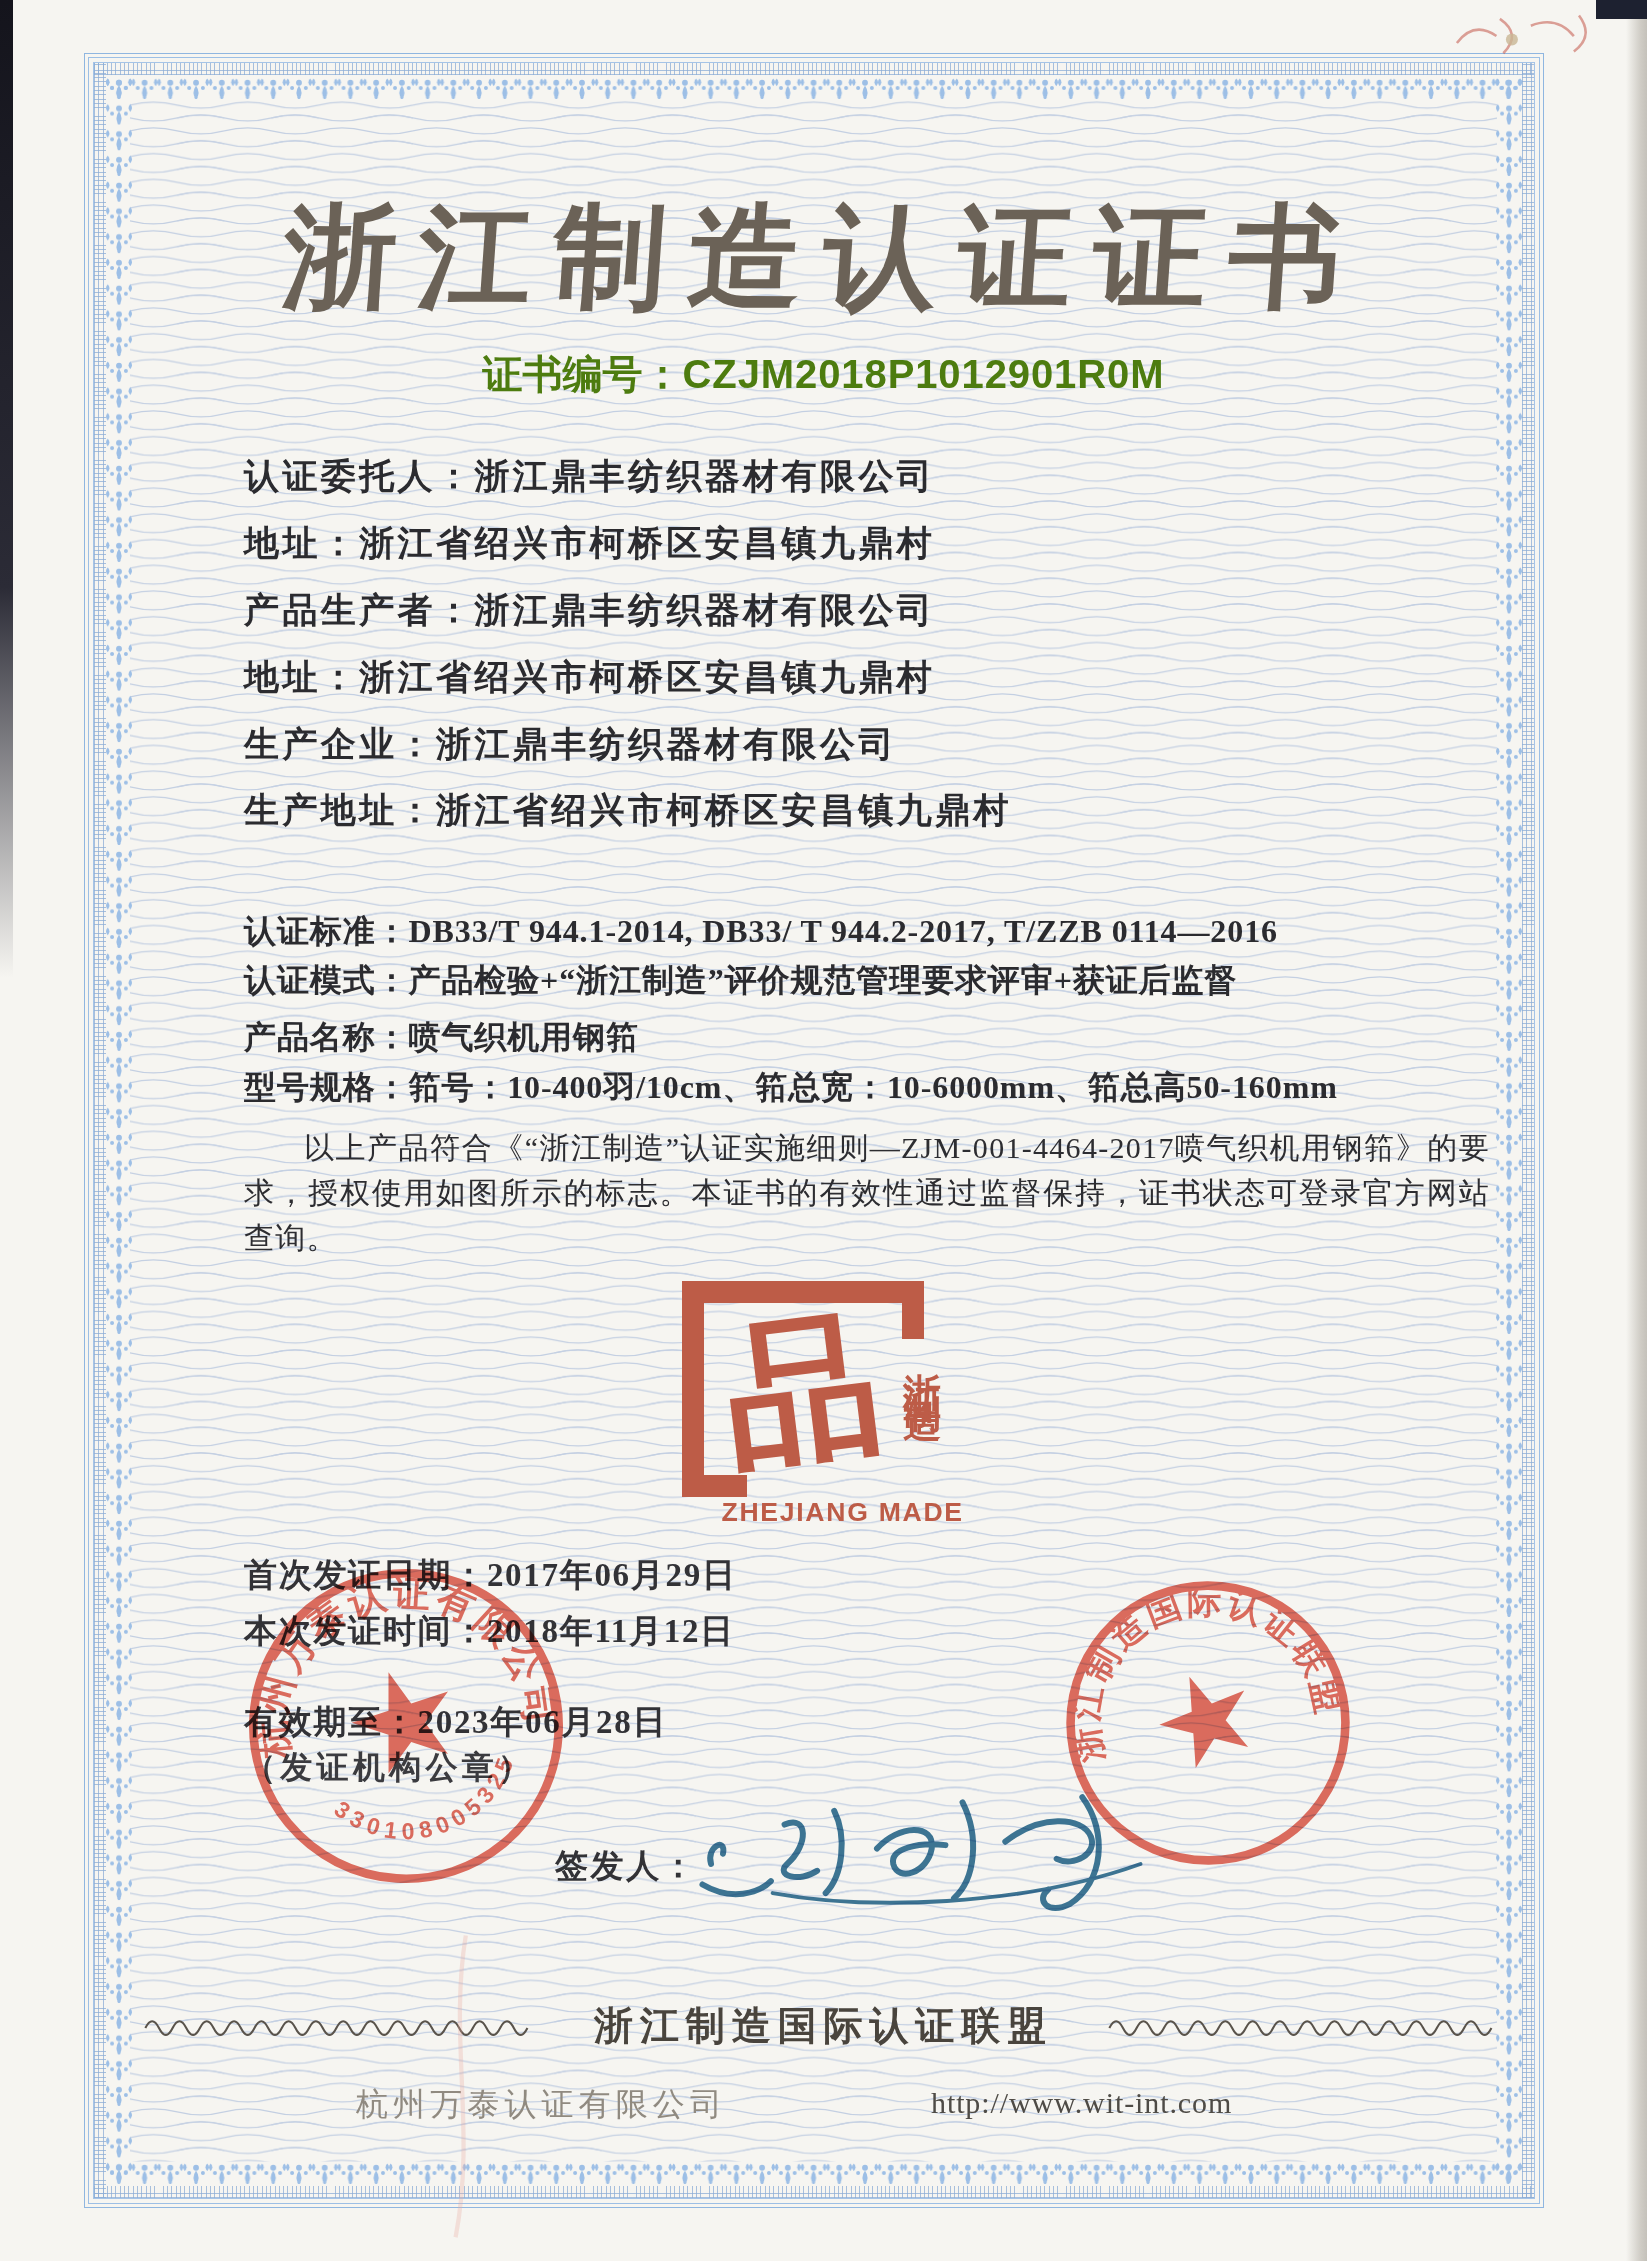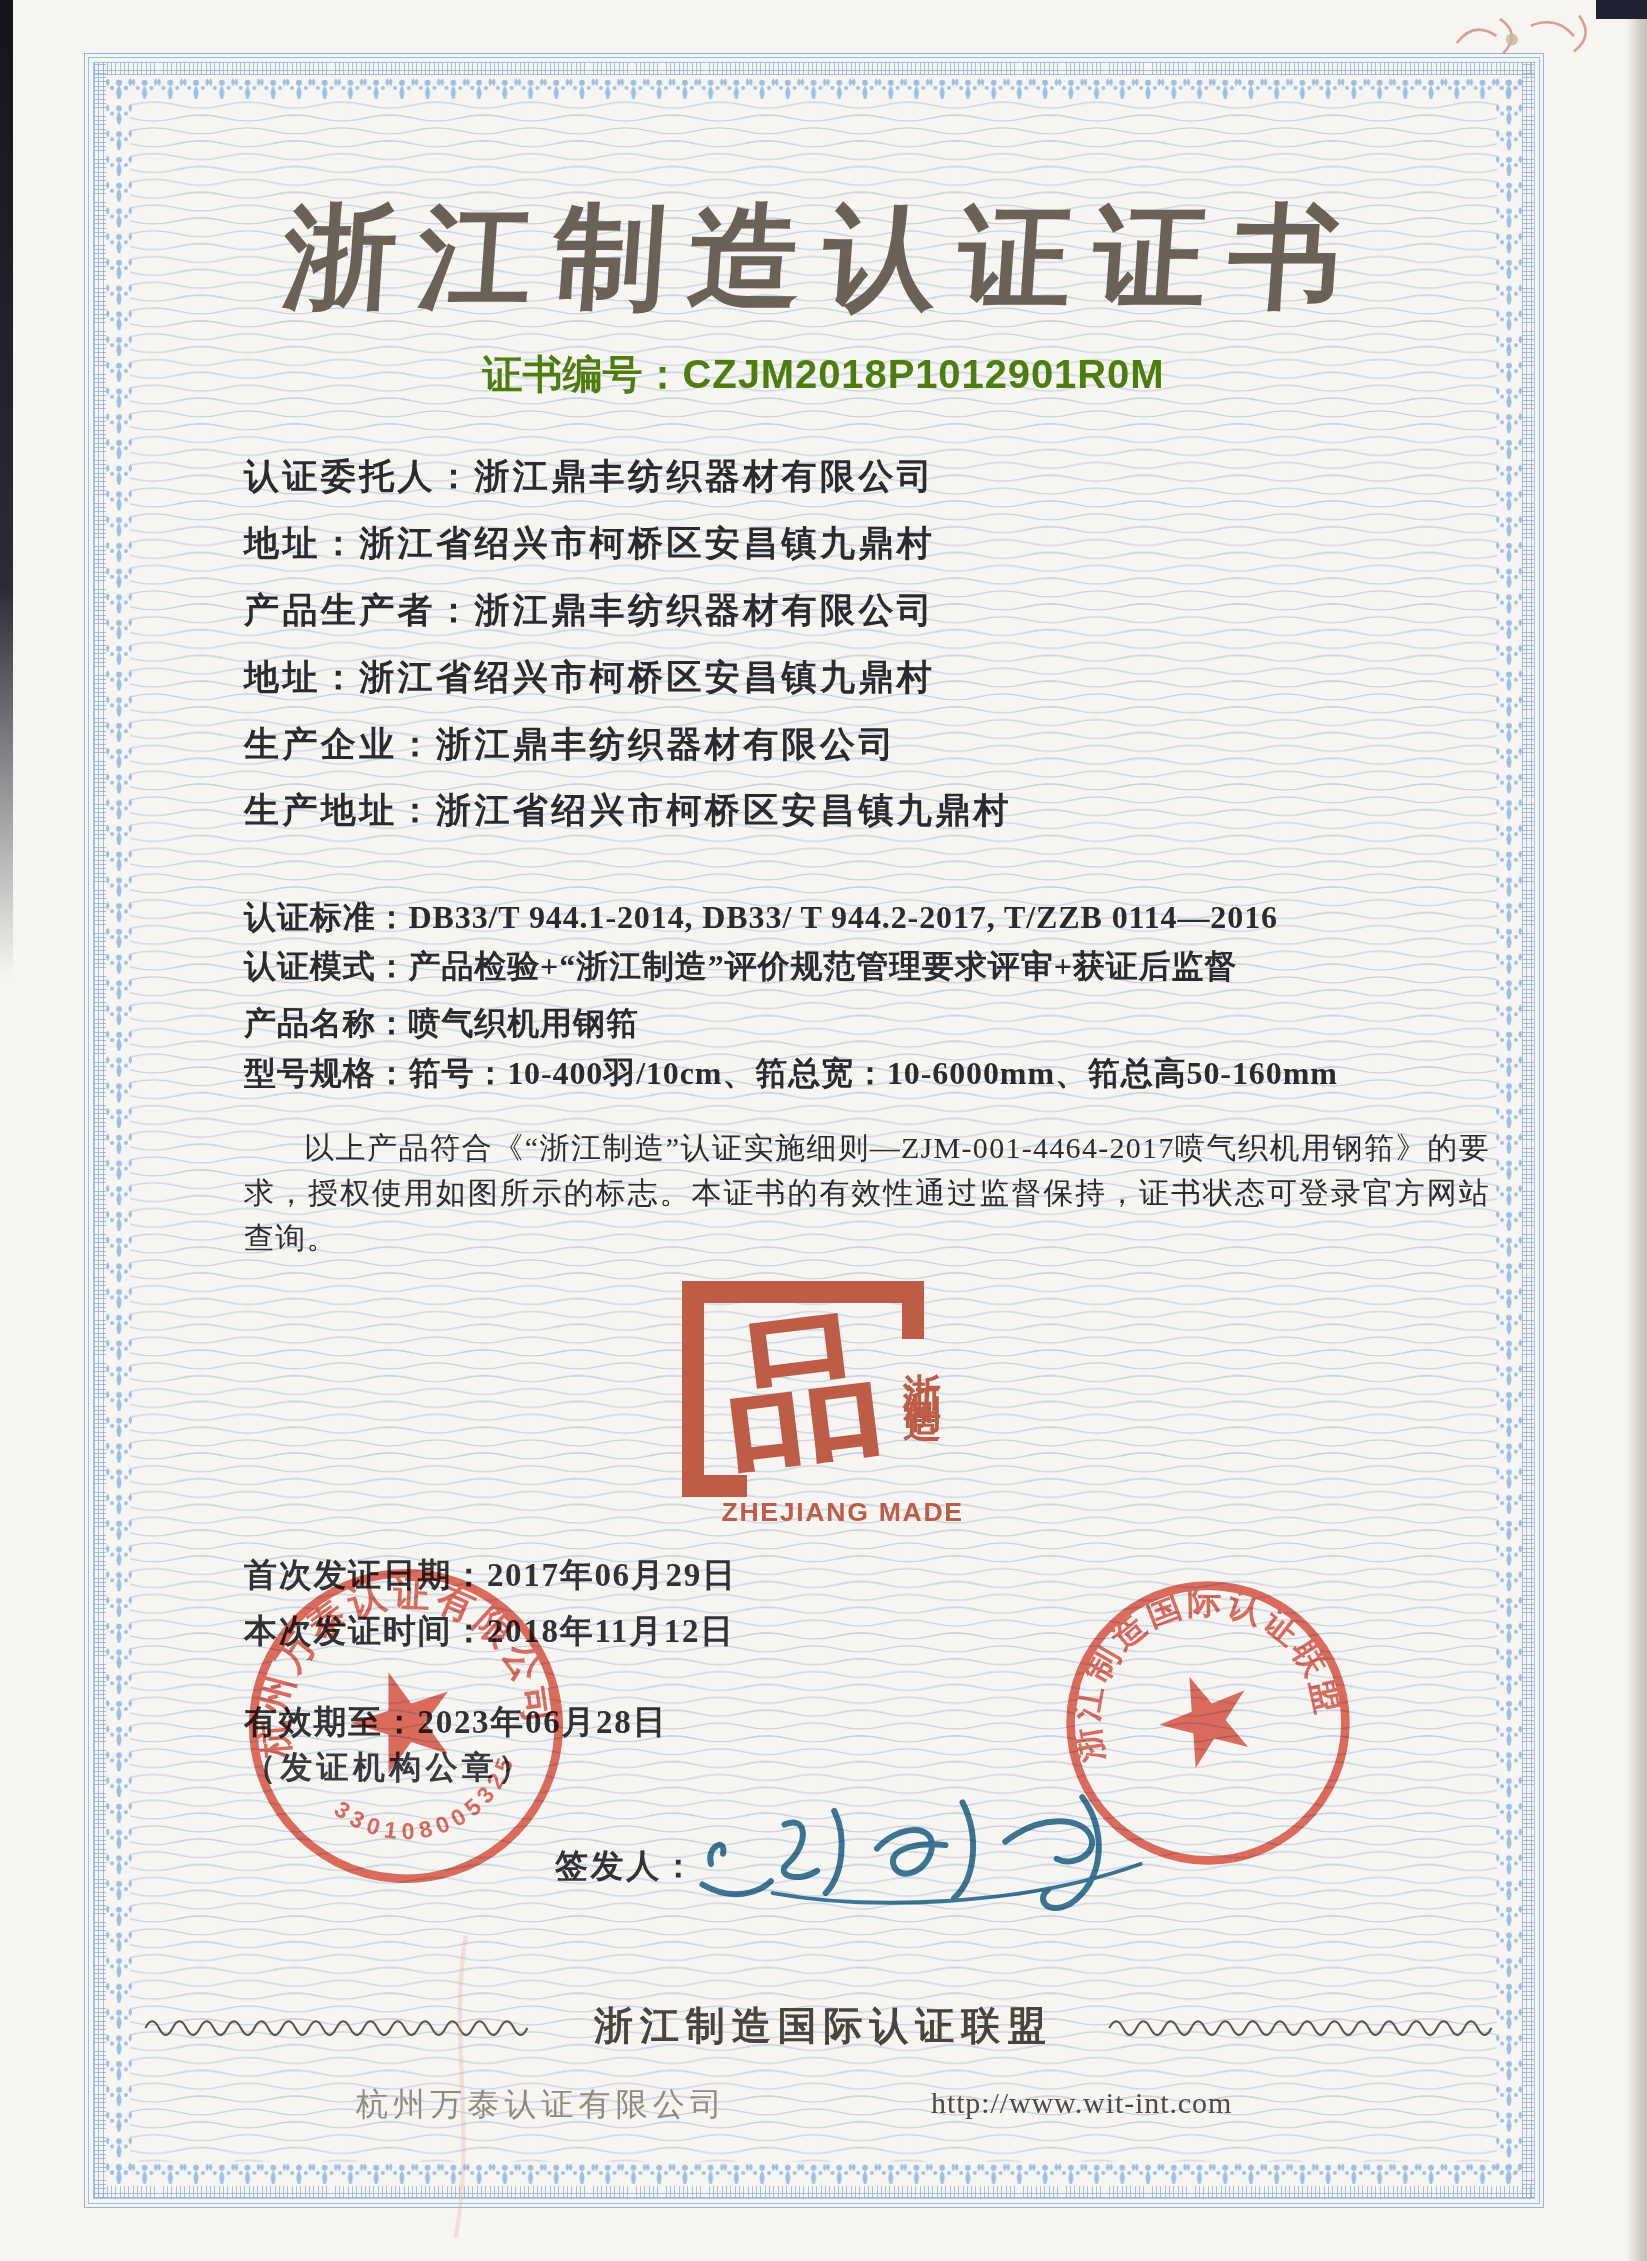--- a/index.html
+++ b/index.html
@@ -30,21 +30,21 @@
   .flor.r{top:20.6px;bottom:20.6px;right:20.6px;width:26px;}
   .flor svg{display:block;width:100%;height:100%;}
   
   .waves{left:130px;top:98px;width:1367px;height:2064px;}
   
   .title{left:0;right:0;top:182px;text-align:center;font-size:113px;font-weight:700;
          color:#6b6257;letter-spacing:22px;transform:skewX(-4deg);}
   .certno{left:0;right:0;top:347px;text-align:center;font-size:40px;font-weight:700;color:#4d7c0f;}
   .certno .num{font-family:"Liberation Sans","DejaVu Sans",sans-serif;letter-spacing:0.9px;}
   .fieldline{left:244px;font-size:35px;font-weight:700;letter-spacing:3.4px;color:#2b2b2f;white-space:nowrap;}
-  .detline{left:244px;font-size:32px;font-weight:700;letter-spacing:0.9px;color:#2b2b2f;white-space:nowrap;}
+  .detline{left:244px;font-size:32px;font-weight:700;letter-spacing:0.9px;color:#2b2b2f;white-space:nowrap;margin-top:14px;}
   .para{left:244px;top:1125px;width:1246px;font-size:30px;line-height:45px;color:#2d2d31;
         text-align:justify;text-indent:2em;letter-spacing:1.3px;font-weight:500;}
   
   .logo{left:682px;top:1281px;width:257px;height:249px;}
   .logo .bar{position:absolute;background:#bd5c47;}
   .logo .glyph{position:absolute;left:13px;top:33px;width:214px;text-align:center;font-size:156px;
                font-weight:700;color:#bd5c47;transform:rotate(-7deg);line-height:1;}
   .logo .vtext{position:absolute;left:214px;top:62px;writing-mode:vertical-rl;font-size:38px;
                letter-spacing:10.3px;font-weight:600;color:#bd5c47;}
   .logo .caption{position:absolute;left:27.5px;top:216px;font-family:"Liberation Sans",sans-serif;

